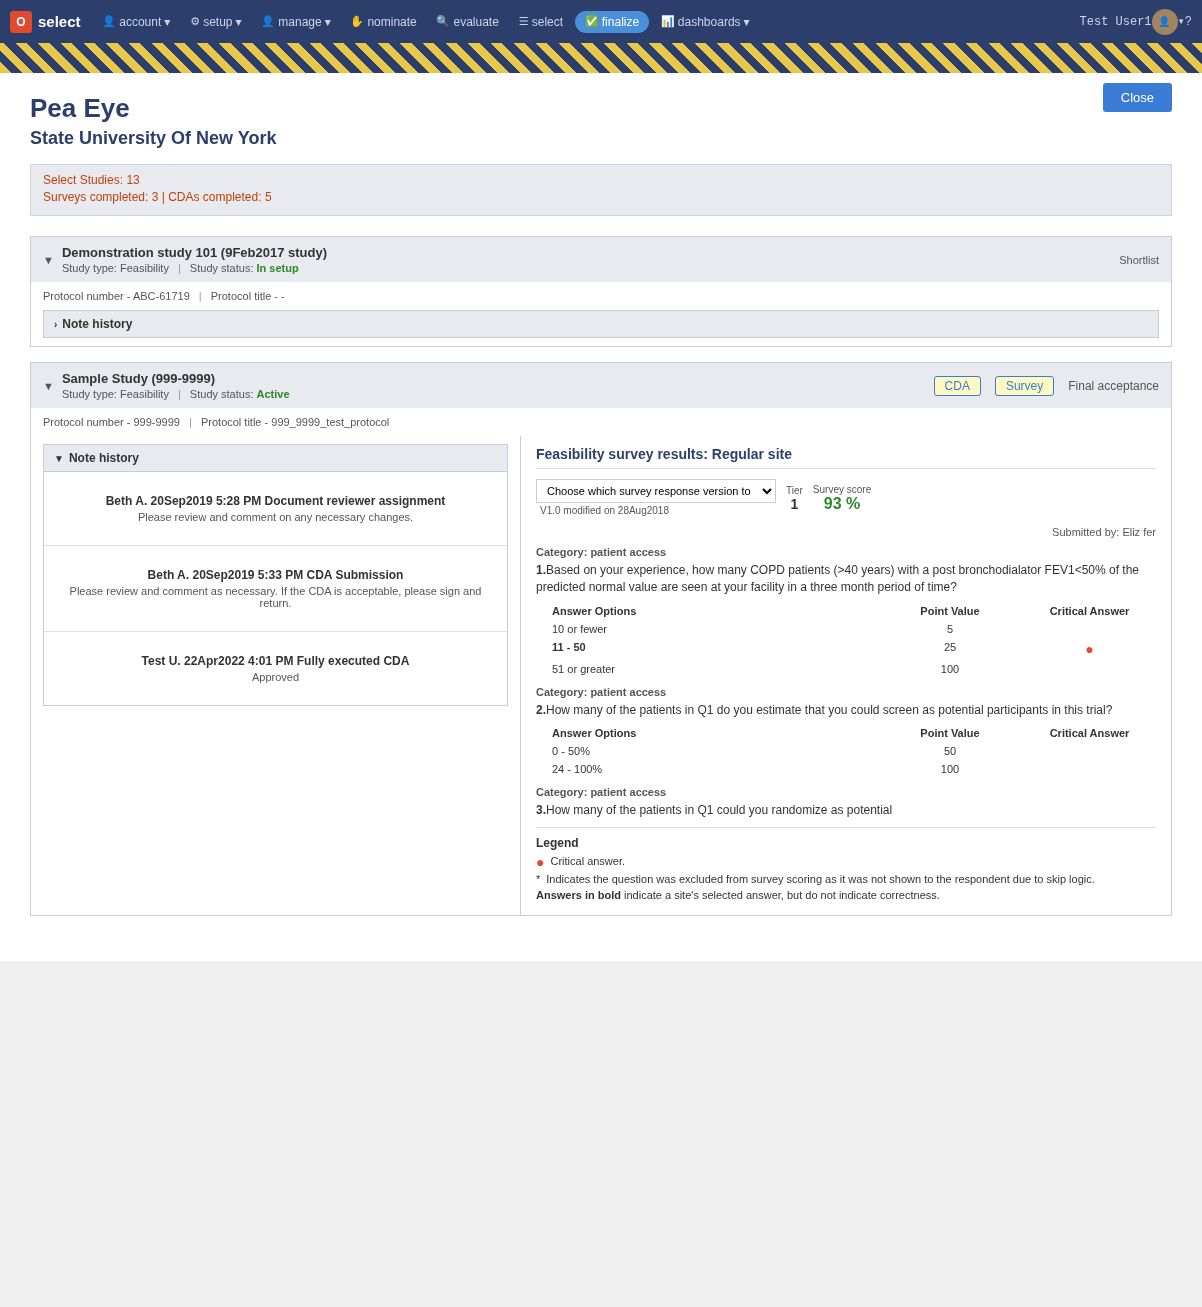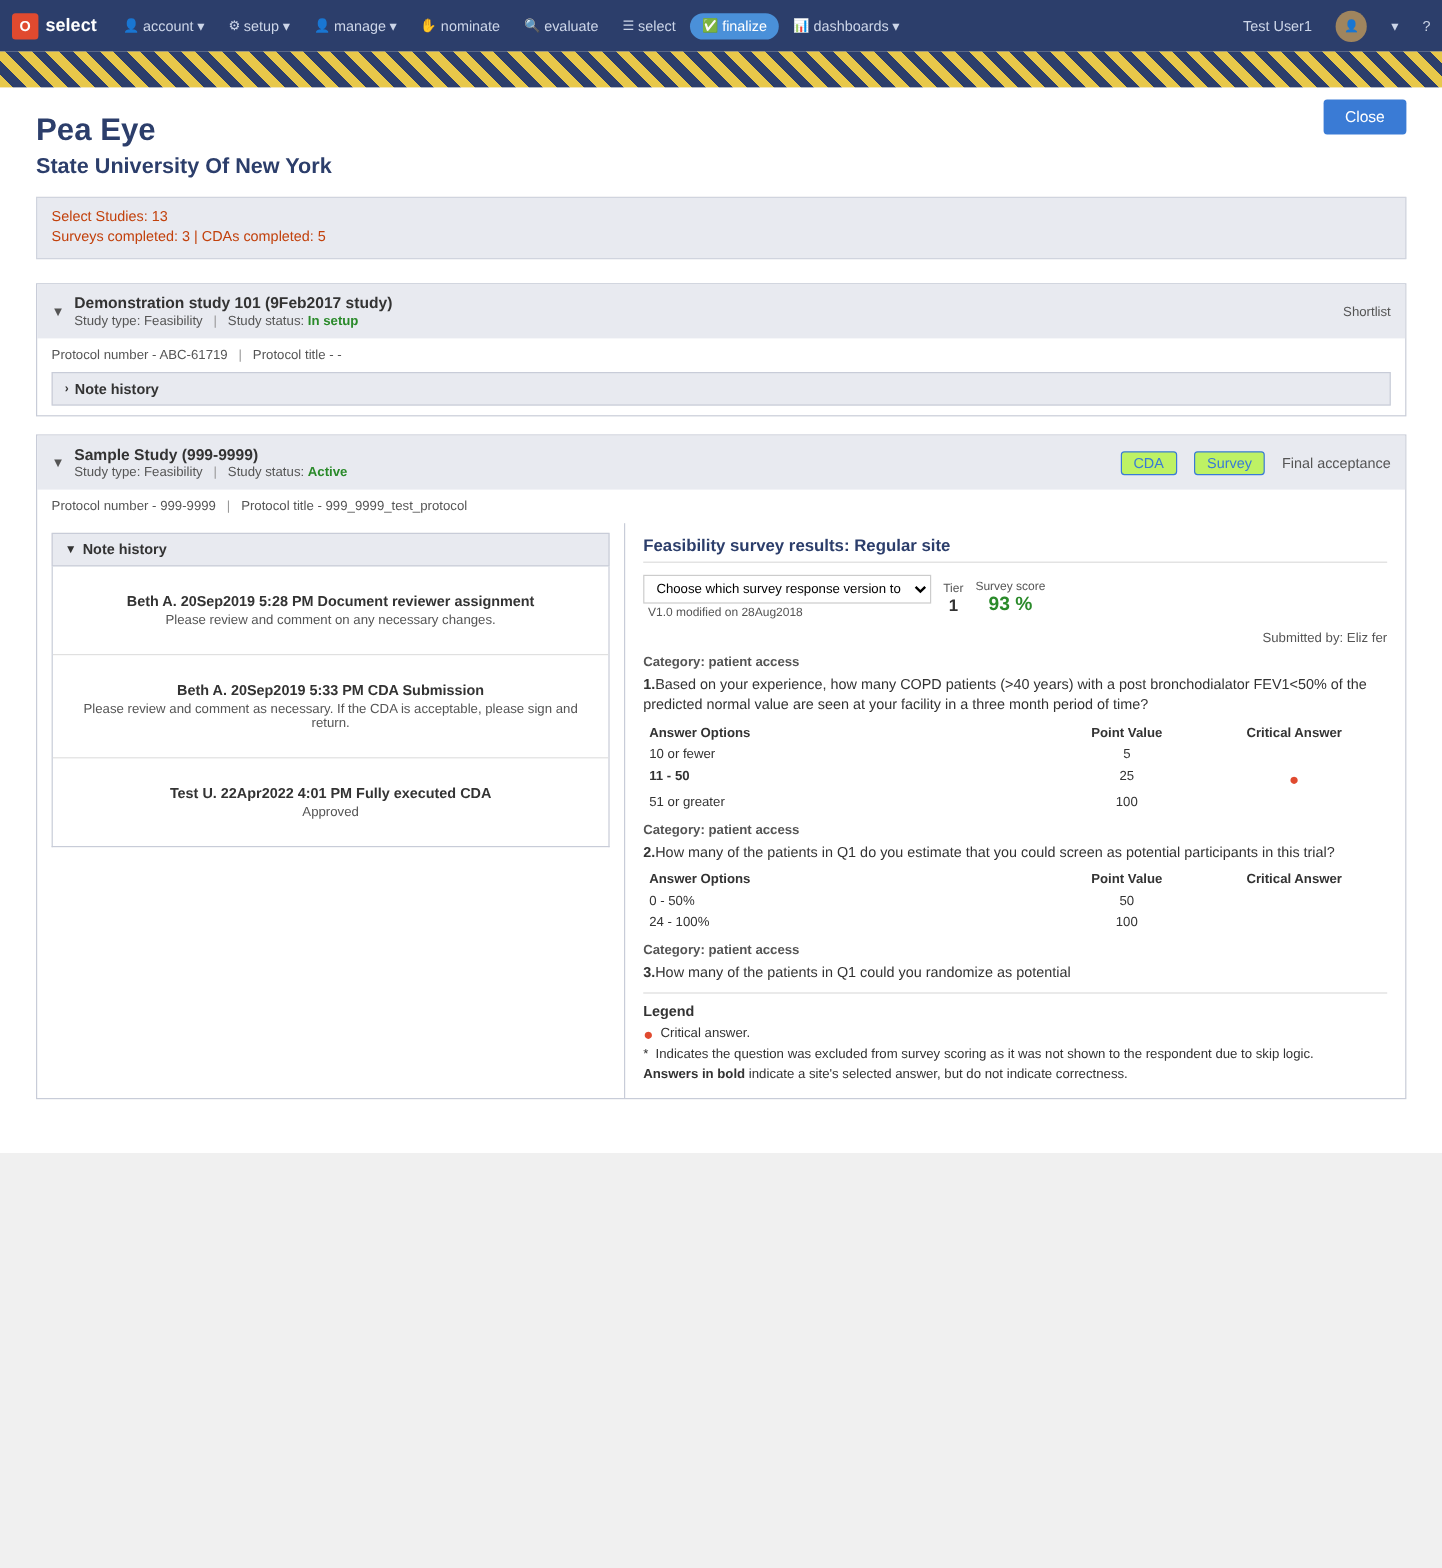--- a/index.html
+++ b/index.html
@@ -24,21 +24,21 @@
       font-size: 12px; font-weight: bold;
     }
     .nav-item {
       color: #ccd5e8; font-size: 12px; padding: 4px 8px; cursor: pointer;
       display: flex; align-items: center; gap: 3px; white-space: nowrap;
     }
     .nav-item.active {
       background: #4a90d9; color: #fff; border-radius: 12px; padding: 4px 10px;
     }
     .nav-item .nav-icon { font-size: 11px; }
-    .nav-right { margin-left: auto; display: flex; align-items: center; gap: 20px; color: #ccd5e8; font-size: 12px; }
+    .nav-right { margin-left: auto; display: flex; align-items: center; gap: 0; color: #ccd5e8; font-size: 12px; font-family: Liberation Mono, monospace; }
     .user-avatar { width: 26px; height: 26px; border-radius: 50%; background: #a0855e; display: flex; align-items: center; justify-content: center; font-size: 10px; color: #fff; }
 
     
     .banner {
       height: 30px;
       background: repeating-linear-gradient(45deg, #e8c84a, #e8c84a 8px, #2c3e6b 8px, #2c3e6b 16px);
     }
 
     
     .main-content { background: #fff; padding: 20px 30px 30px 30px; max-width: 1202px; }
@@ -67,21 +67,21 @@
       display: flex; align-items: center; justify-content: space-between;
     }
     .study-header-left { display: flex; align-items: center; gap: 8px; }
     .study-toggle { cursor: pointer; font-size: 11px; color: #555; }
     .study-title { font-weight: bold; font-size: 13px; }
     .study-meta { font-size: 11px; color: #555; margin-top: 2px; }
     .study-status-label { color: #2a8a2a; font-weight: bold; }
     .study-badge { font-size: 11px; color: #555; }
     .study-badge-blue {
       border: 1px solid #3a7bd5; color: #3a7bd5; padding: 2px 10px;
-      border-radius: 3px; font-size: 12px; cursor: pointer; background: #bef264; margin-right: 4px; text-align: right;
+      border-radius: 3px; font-size: 12px; cursor: pointer; background: #fef9c3; margin-right: 4px; text-align: right;
     }
     .study-badge-final { font-size: 12px; color: #555; }
 
     .study-body { padding: 8px 12px; }
     .protocol-info { font-size: 11px; color: #555; margin-bottom: 8px; }
 
     
     .note-history-toggle {
       display: flex; align-items: center; gap: 5px;
       background: #e8eaf0; border: 1px solid #c8ccd8;
@@ -117,21 +117,21 @@
     .tier-value { font-size: 14px; font-weight: bold; }
     .score-box { text-align: center; }
     .score-label { font-size: 10px; color: #555; }
     .score-value { font-size: 16px; font-weight: bold; color: #2a8a2a; }
 
     .submitted-by { font-size: 11px; color: #555; text-align: right; margin-bottom: 8px; }
 
     .q-category { font-size: 11px; font-weight: bold; color: #555; margin: 8px 0 4px 0; }
     .q-text { font-size: 12px; color: #333; margin-bottom: 6px; line-height: 1.4; }
 
-    .answer-table { width: 100%; border-collapse: collapse; margin-bottom: 8px; }
+    .answer-table { width: 100%; border-collapse: collapse; margin-bottom: 8px; margin-left: 11px; }
     .answer-table th { font-size: 11px; font-weight: bold; text-align: left; padding: 3px 5px; color: #333; }
     .answer-table td { font-size: 11px; padding: 3px 5px; color: #333; vertical-align: top; }
     .answer-table .col-answer { width: 55%; }
     .answer-table .col-points { width: 20%; text-align: center; }
     .answer-table .col-critical { width: 25%; text-align: center; }
     .answer-bold { font-weight: bold; }
     .critical-dot { color: #e04a2f; font-size: 14px; }
 
     
     .legend-section { border-top: 1px solid #ddd; padding-top: 8px; margin-top: 8px; }

